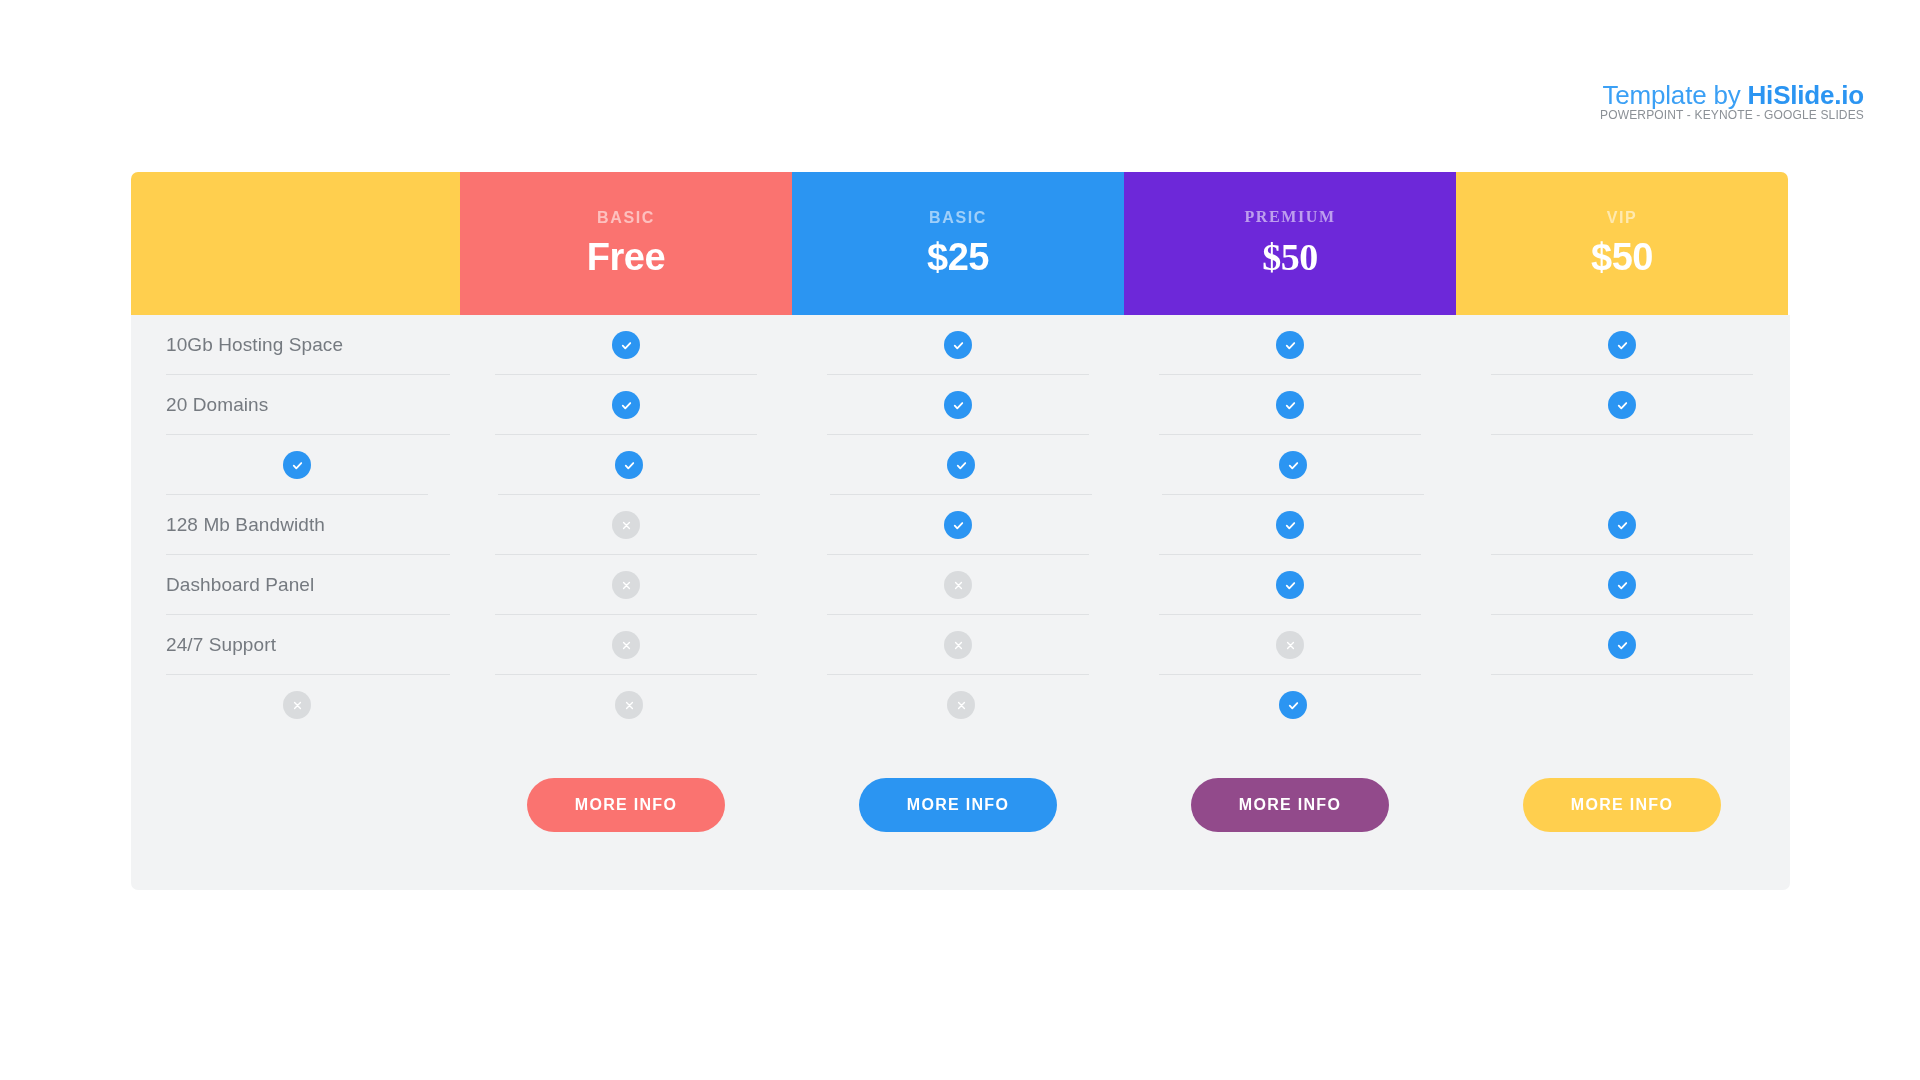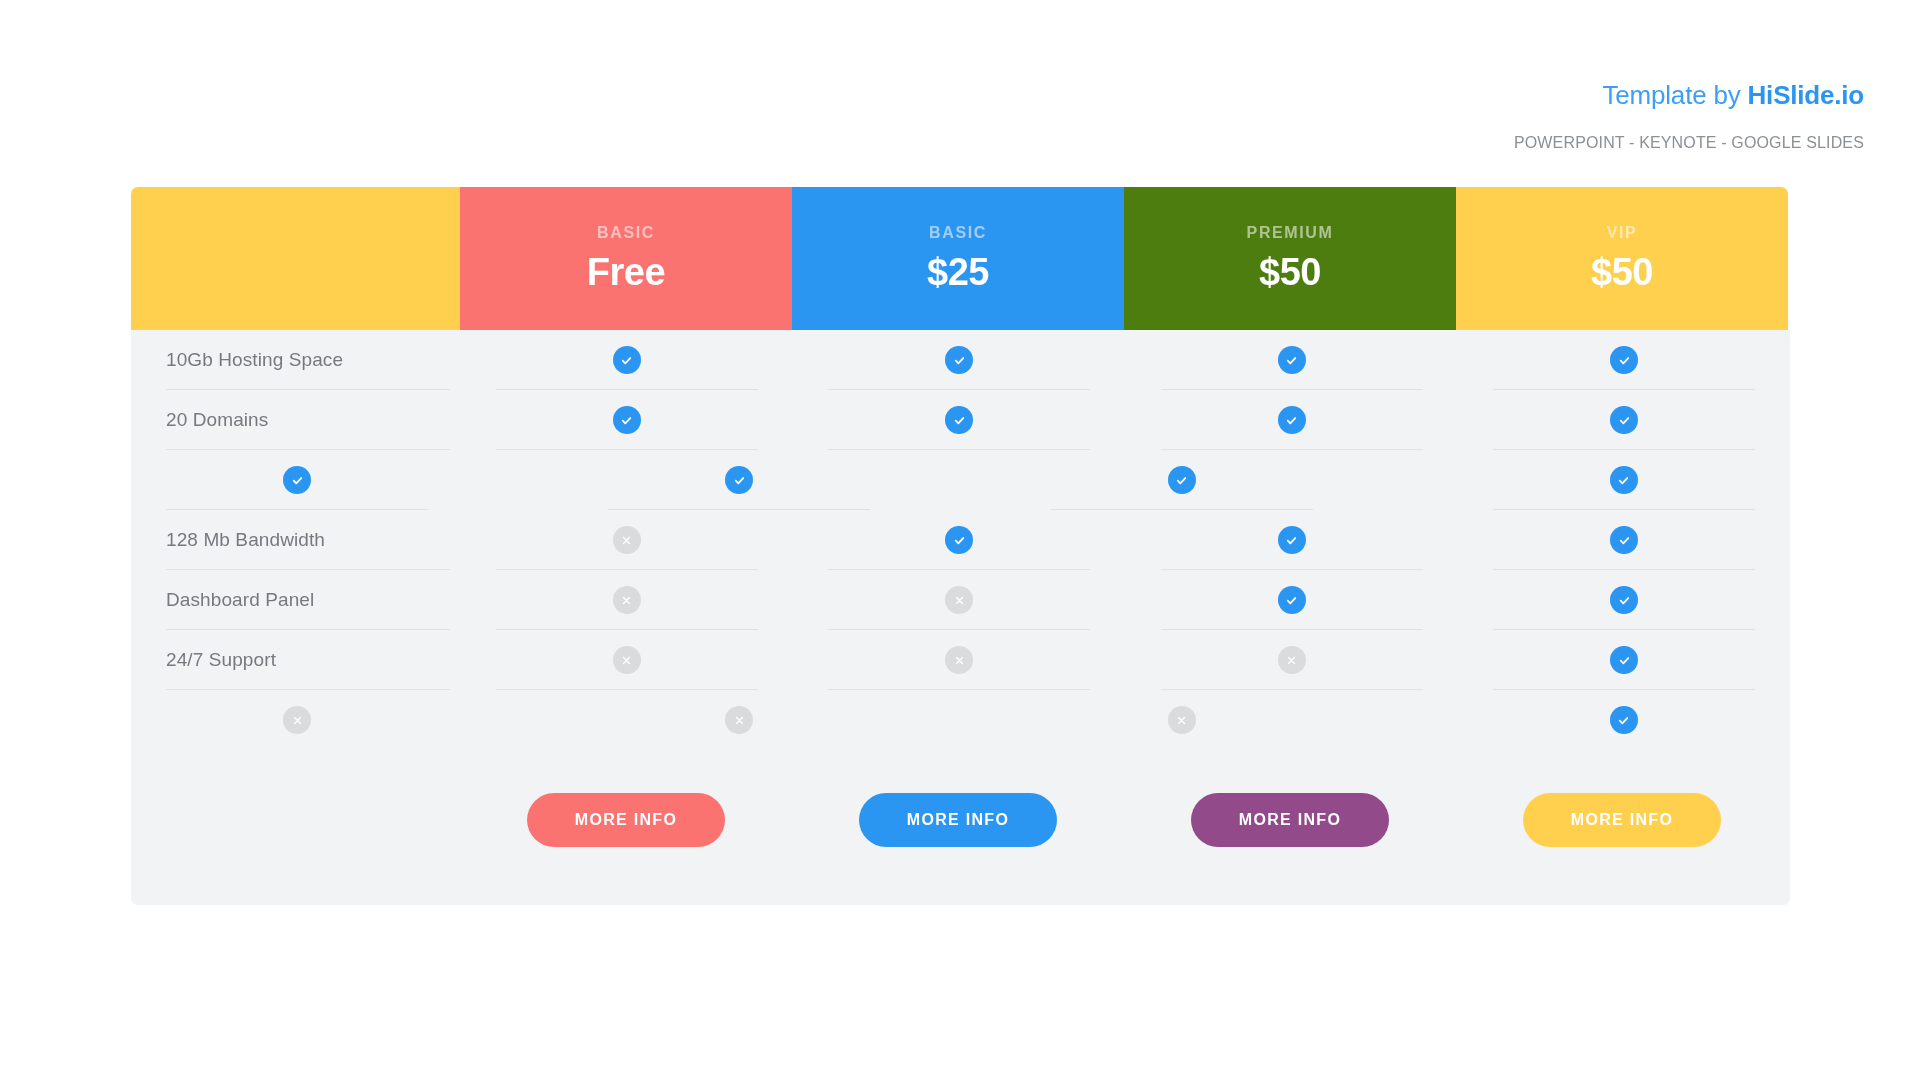--- a/index.html
+++ b/index.html
@@ -26,33 +26,33 @@
     font-weight: 700;
     color: #2b95f2;
     letter-spacing: -0.2px;
     white-space: nowrap;
   }
   .brand-title .brand-light {
     font-weight: 400;
     color: #3ba0f5;
   }
   .brand-sub {
-    margin-top: 27px;
-    font-size: 16px;
+    margin-top: 1px;
+    font-size: 12px;
     font-weight: 400;
     color: #8b9096;
     letter-spacing: 0.15px;
     white-space: nowrap;
   }
 
   
   .pricing {
     position: absolute;
     left: 131px;
-    top: 187px;
+    top: 172px;
     width: 1659px;
   }
 
   .header-row {
     display: flex;
     height: 143px;
   }
   .header-cell {
     flex: 0 0 auto;
     display: flex;
@@ -83,21 +83,20 @@
     background: #f2f3f4;
     border-radius: 0 0 7px 7px;
     padding-bottom: 58px;
   }
 
   
   .feature-row {
     display: flex;
     height: 60px;
     align-items: center;
-    justify-content: space-between;
   }
   .feature-label-cell,
   .feature-mark-cell {
     height: 100%;
     display: flex;
     align-items: center;
     position: relative;
   }
   .feature-label-cell {
     width: 329px;
@@ -183,21 +182,21 @@
   <div class="header-row">
     <div class="header-cell blank" style="background: rgb(255, 207, 78);"></div>
     <div class="header-cell plan" style="background: rgb(250, 115, 112);">
       <div class="plan-name">BASIC</div>
       <div class="plan-price">Free</div>
     </div>
     <div class="header-cell plan" style="background: rgb(43, 149, 242);">
       <div class="plan-name">BASIC</div>
       <div class="plan-price">$25</div>
     </div>
-    <div class="header-cell plan" style="background: #4d7c0f;">
+    <div class="header-cell plan" style="background: #6d28d9; font-family: Liberation Serif, serif;">
       <div class="plan-name">PREMIUM</div>
       <div class="plan-price">$50</div>
     </div>
     <div class="header-cell plan last" style="background: rgb(255, 207, 78);">
       <div class="plan-name">VIP</div>
       <div class="plan-price">$50</div>
     </div>
   </div>
 
   <div class="body-panel">

